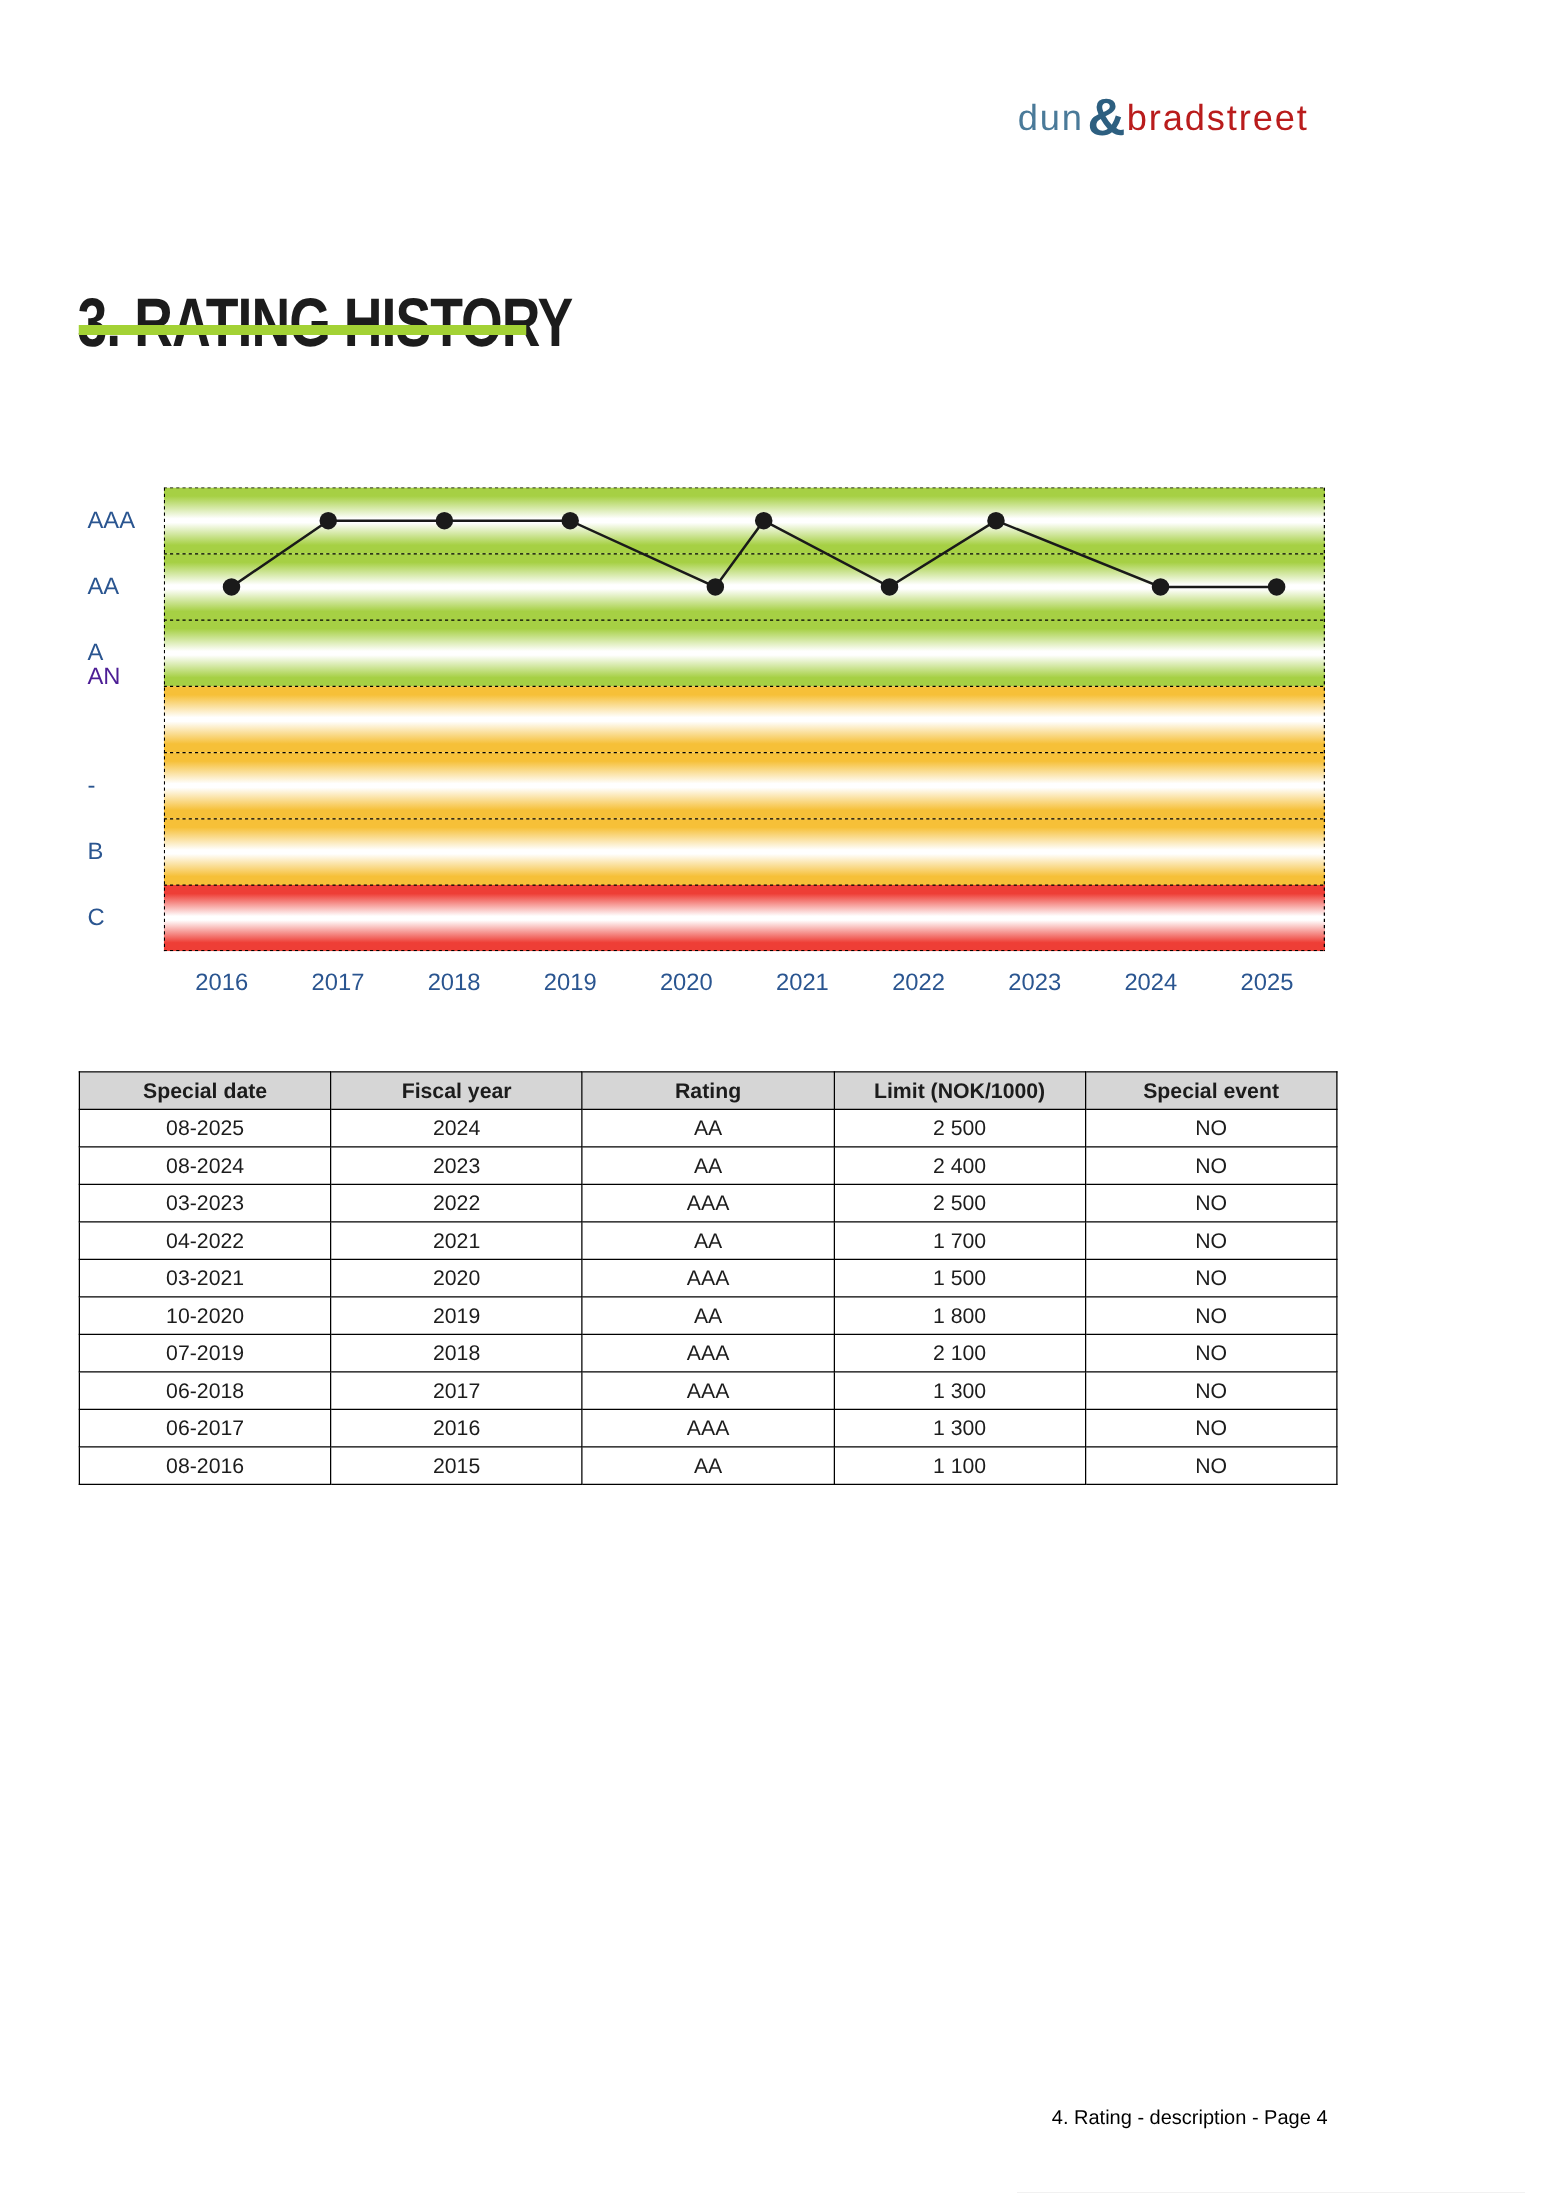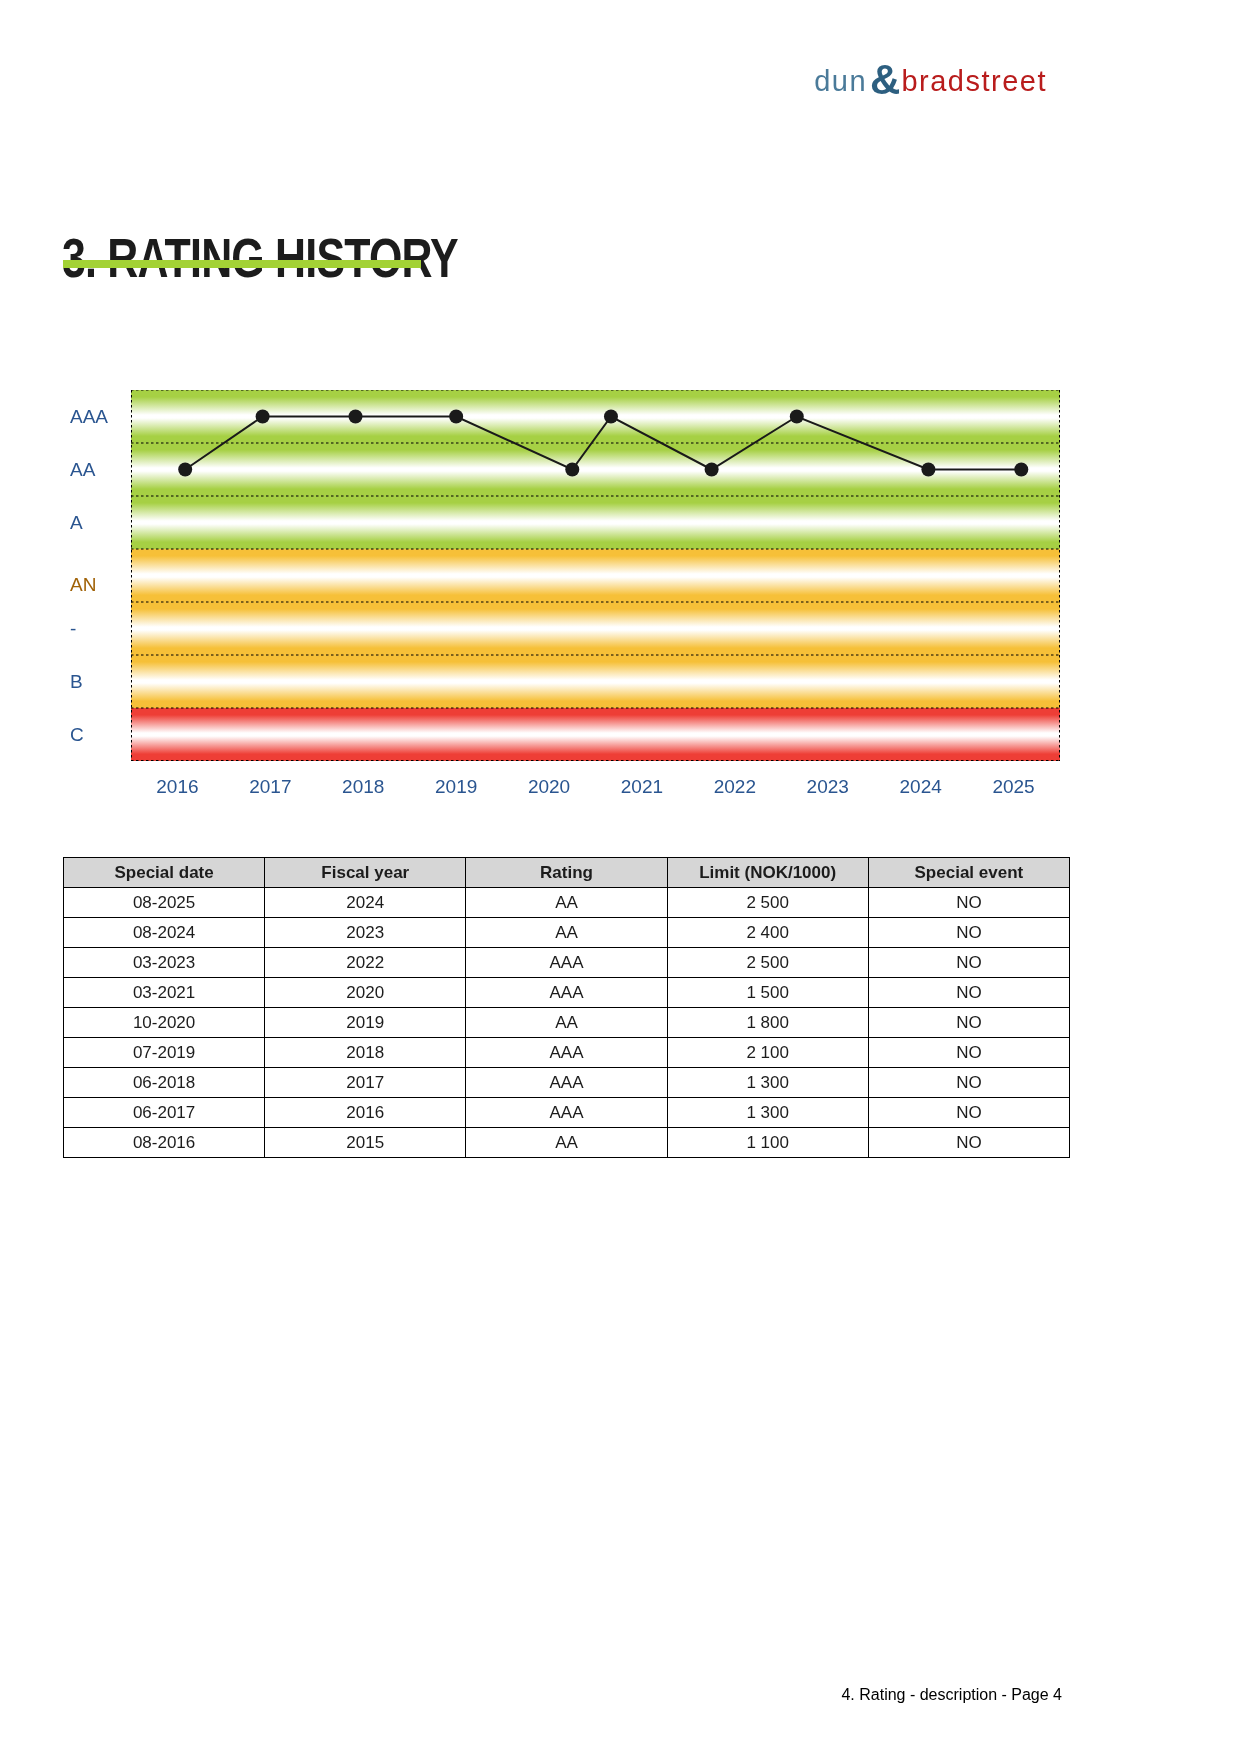--- a/index.html
+++ b/index.html
@@ -6,21 +6,21 @@
   .page{
     position:relative;
     width:1241px;height:1754px;
     margin:0 auto;
     background:#ffffff;
     font-family:"Liberation Sans",sans-serif;
     overflow:hidden;
   }
   
   .logo{
-    position:absolute;top:63px;right:194px;
+    position:absolute;top:77px;right:194px;
     display:flex;align-items:center;white-space:nowrap;justify-content:flex-end;
   }
   .logo .dun{font-size:29px;letter-spacing:1.5px;font-weight:400;}
   .logo .amp{font-size:42px;font-weight:600;line-height:.8;margin:0 1px 4px 3px;}
   .logo .brad{font-size:29px;letter-spacing:1.5px;font-weight:400;}
   
   .title{
     position:absolute;left:62px;top:189px;
     font-size:55px;font-weight:bold;color:#1c1c1c;
     letter-spacing:-1px;white-space:nowrap;
@@ -126,21 +126,21 @@
         <circle cx="441.275" cy="79.5" r="7" fill="#1a1a1a"></circle>
         <circle cx="479.9833333333404" cy="26.5" r="7" fill="#1a1a1a"></circle>
         <circle cx="580.625" cy="79.5" r="7" fill="#1a1a1a"></circle>
         <circle cx="665.7833333333404" cy="26.5" r="7" fill="#1a1a1a"></circle>
         <circle cx="797.3916666666596" cy="79.5" r="7" fill="#1a1a1a"></circle>
         <circle cx="890.2916666666596" cy="79.5" r="7" fill="#1a1a1a"></circle>
       </svg>
       <div class="ylab" style="top: 405.5px; color: rgb(42, 85, 144);">AAA</div>
       <div class="ylab" style="top: 458.5px; color: rgb(42, 85, 144);">AA</div>
       <div class="ylab" style="top: 511.5px; color: rgb(42, 85, 144);">A</div>
-      <div class="ylab" style="top: 574px; color: #a16207;">AN</div>
+      <div class="ylab" style="top: 531px; color: #4c1d95;">AN</div>
       <div class="ylab" style="top: 617.5px; color: rgb(42, 85, 144);">-</div>
       <div class="ylab" style="top: 670.5px; color: rgb(42, 85, 144);">B</div>
       <div class="ylab" style="top: 723.5px; color: rgb(42, 85, 144);">C</div>
       <div class="xlab" style="left: 131.45px; color: rgb(42, 85, 144);">2016</div>
       <div class="xlab" style="left: 224.35px; color: rgb(42, 85, 144);">2017</div>
       <div class="xlab" style="left: 317.25px; color: rgb(42, 85, 144);">2018</div>
       <div class="xlab" style="left: 410.15px; color: rgb(42, 85, 144);">2019</div>
       <div class="xlab" style="left: 503.05px; color: rgb(42, 85, 144);">2020</div>
       <div class="xlab" style="left: 595.95px; color: rgb(42, 85, 144);">2021</div>
       <div class="xlab" style="left: 688.85px; color: rgb(42, 85, 144);">2022</div>
@@ -175,20 +175,27 @@
           <td>NO</td>
         </tr>
         <tr>
           <td>03-2023</td>
           <td>2022</td>
           <td>AAA</td>
           <td>2 500</td>
           <td>NO</td>
         </tr>
         <tr>
+          <td>04-2022</td>
+          <td>2021</td>
+          <td>AA</td>
+          <td>1 700</td>
+          <td>NO</td>
+        </tr>
+        <tr>
           <td>03-2021</td>
           <td>2020</td>
           <td>AAA</td>
           <td>1 500</td>
           <td>NO</td>
         </tr>
         <tr>
           <td>10-2020</td>
           <td>2019</td>
           <td>AA</td>

